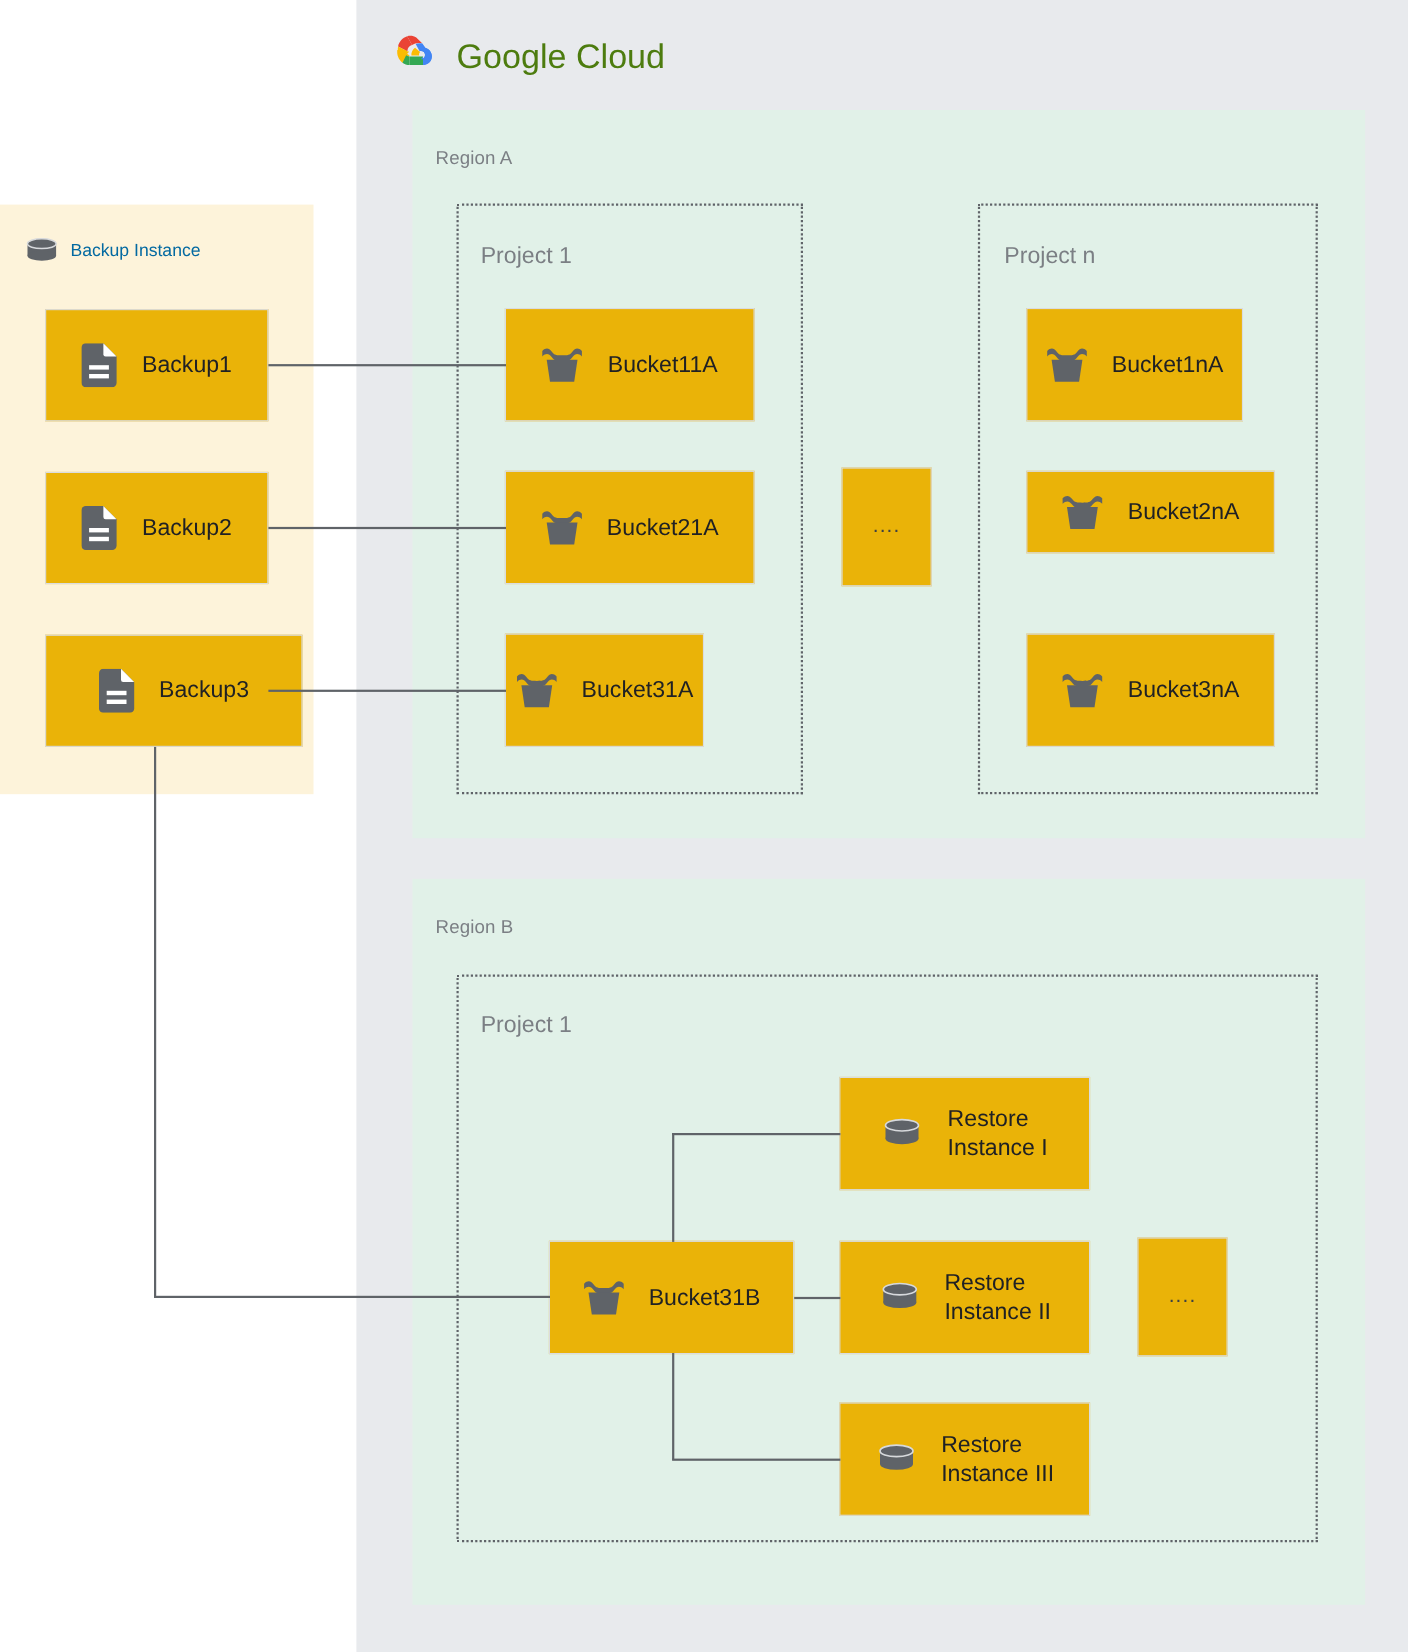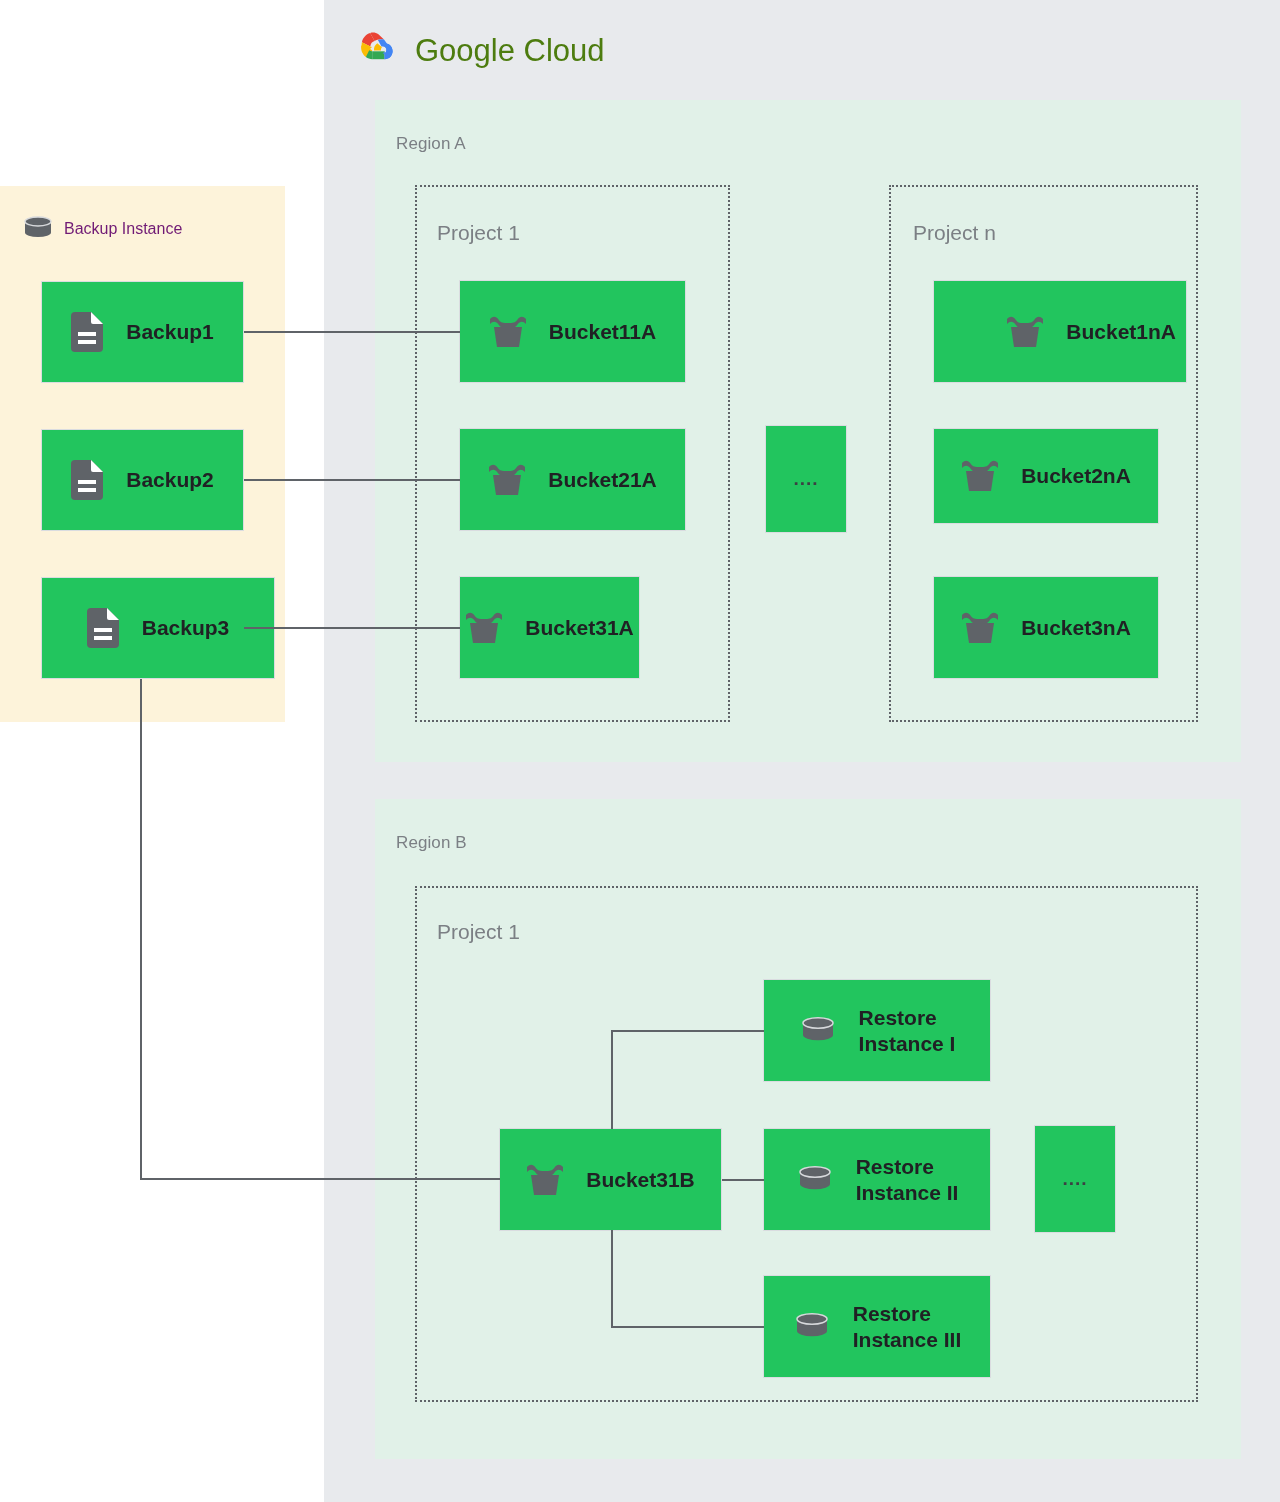--- a/index.html
+++ b/index.html
@@ -50,50 +50,49 @@
     font-size: 17px;
     color: #7b7f84;
     letter-spacing: 0.1px;
     white-space: nowrap;
   }
   .backup-instance-label {
     position: absolute;
     left: 64px;
     top: 220px;
     font-size: 16px;
-    color: #701a75;
+    color: #0369a1;
     white-space: nowrap;
     text-align: right;
   }
 
   
   .project-box {
     position: absolute;
     border: 2px dotted #5f6368;
     background: transparent;
   }
   .project-label {
     position: absolute;
     font-size: 21px;
     color: #7b7f84;
     white-space: nowrap;
   }
 
   
   .card {
     position: absolute;
-    background: #22c55e;
+    background: #eab308;
     border: 1px solid #dadce0;
     display: flex;
     flex-direction: row;
     align-items: center;
     justify-content: center;
     gap: 22px;
     padding: 0 10px;
-    font-weight: bold;
   }
   .card .card-label {
     font-size: 21px;
     color: #202124;
     line-height: 1.22;
     white-space: pre-line;
     text-align: left;
   }
   .card.dots {
     justify-content: center;
@@ -244,31 +243,31 @@
         <path d="M5 12 L33 12 L30 32 L8 32 Z" fill="#5f6368"></path>
       </svg>
     </span>
     <span class="card-label">Bucket31A</span>
   </div>
 
   <div class="card dots" style="left:765px; top:425px; width:82px; height:108px;">
     <span class="card-label">....</span>
   </div>
 
-  <div class="card" style="left:933px; top:280px; width:254px; height:103px;justify-content:flex-end;">
+  <div class="card" style="left:933px; top:280px; width:197px; height:103px;">
     <span class="icon-wrap">
       <svg width="38" height="34" viewBox="0 0 38 34" xmlns="http://www.w3.org/2000/svg">
         <path d="M1 4 C4 1 7 1 9.5 4.5 C12 8 14 8 19 8 C24 8 26 8 28.5 4.5 C31 1 34 1 37 4 L37 9 C34 6 31 6 28.5 9.5 C26 13 24 13 19 13 C14 13 12 13 9.5 9.5 C7 6 4 6 1 9 Z" fill="#5f6368"></path>
         <path d="M5 12 L33 12 L30 32 L8 32 Z" fill="#5f6368"></path>
       </svg>
     </span>
     <span class="card-label">Bucket1nA</span>
   </div>
 
-  <div class="card" style="left:933px; top:428px; width:226px; height:96px;">
+  <div class="card" style="left:933px; top:428px; width:226px; height:75px;">
     <span class="icon-wrap">
       <svg width="38" height="34" viewBox="0 0 38 34" xmlns="http://www.w3.org/2000/svg">
         <path d="M1 4 C4 1 7 1 9.5 4.5 C12 8 14 8 19 8 C24 8 26 8 28.5 4.5 C31 1 34 1 37 4 L37 9 C34 6 31 6 28.5 9.5 C26 13 24 13 19 13 C14 13 12 13 9.5 9.5 C7 6 4 6 1 9 Z" fill="#5f6368"></path>
         <path d="M5 12 L33 12 L30 32 L8 32 Z" fill="#5f6368"></path>
       </svg>
     </span>
     <span class="card-label">Bucket2nA</span>
   </div>
 
   <div class="card" style="left:933px; top:576px; width:226px; height:103px;">

